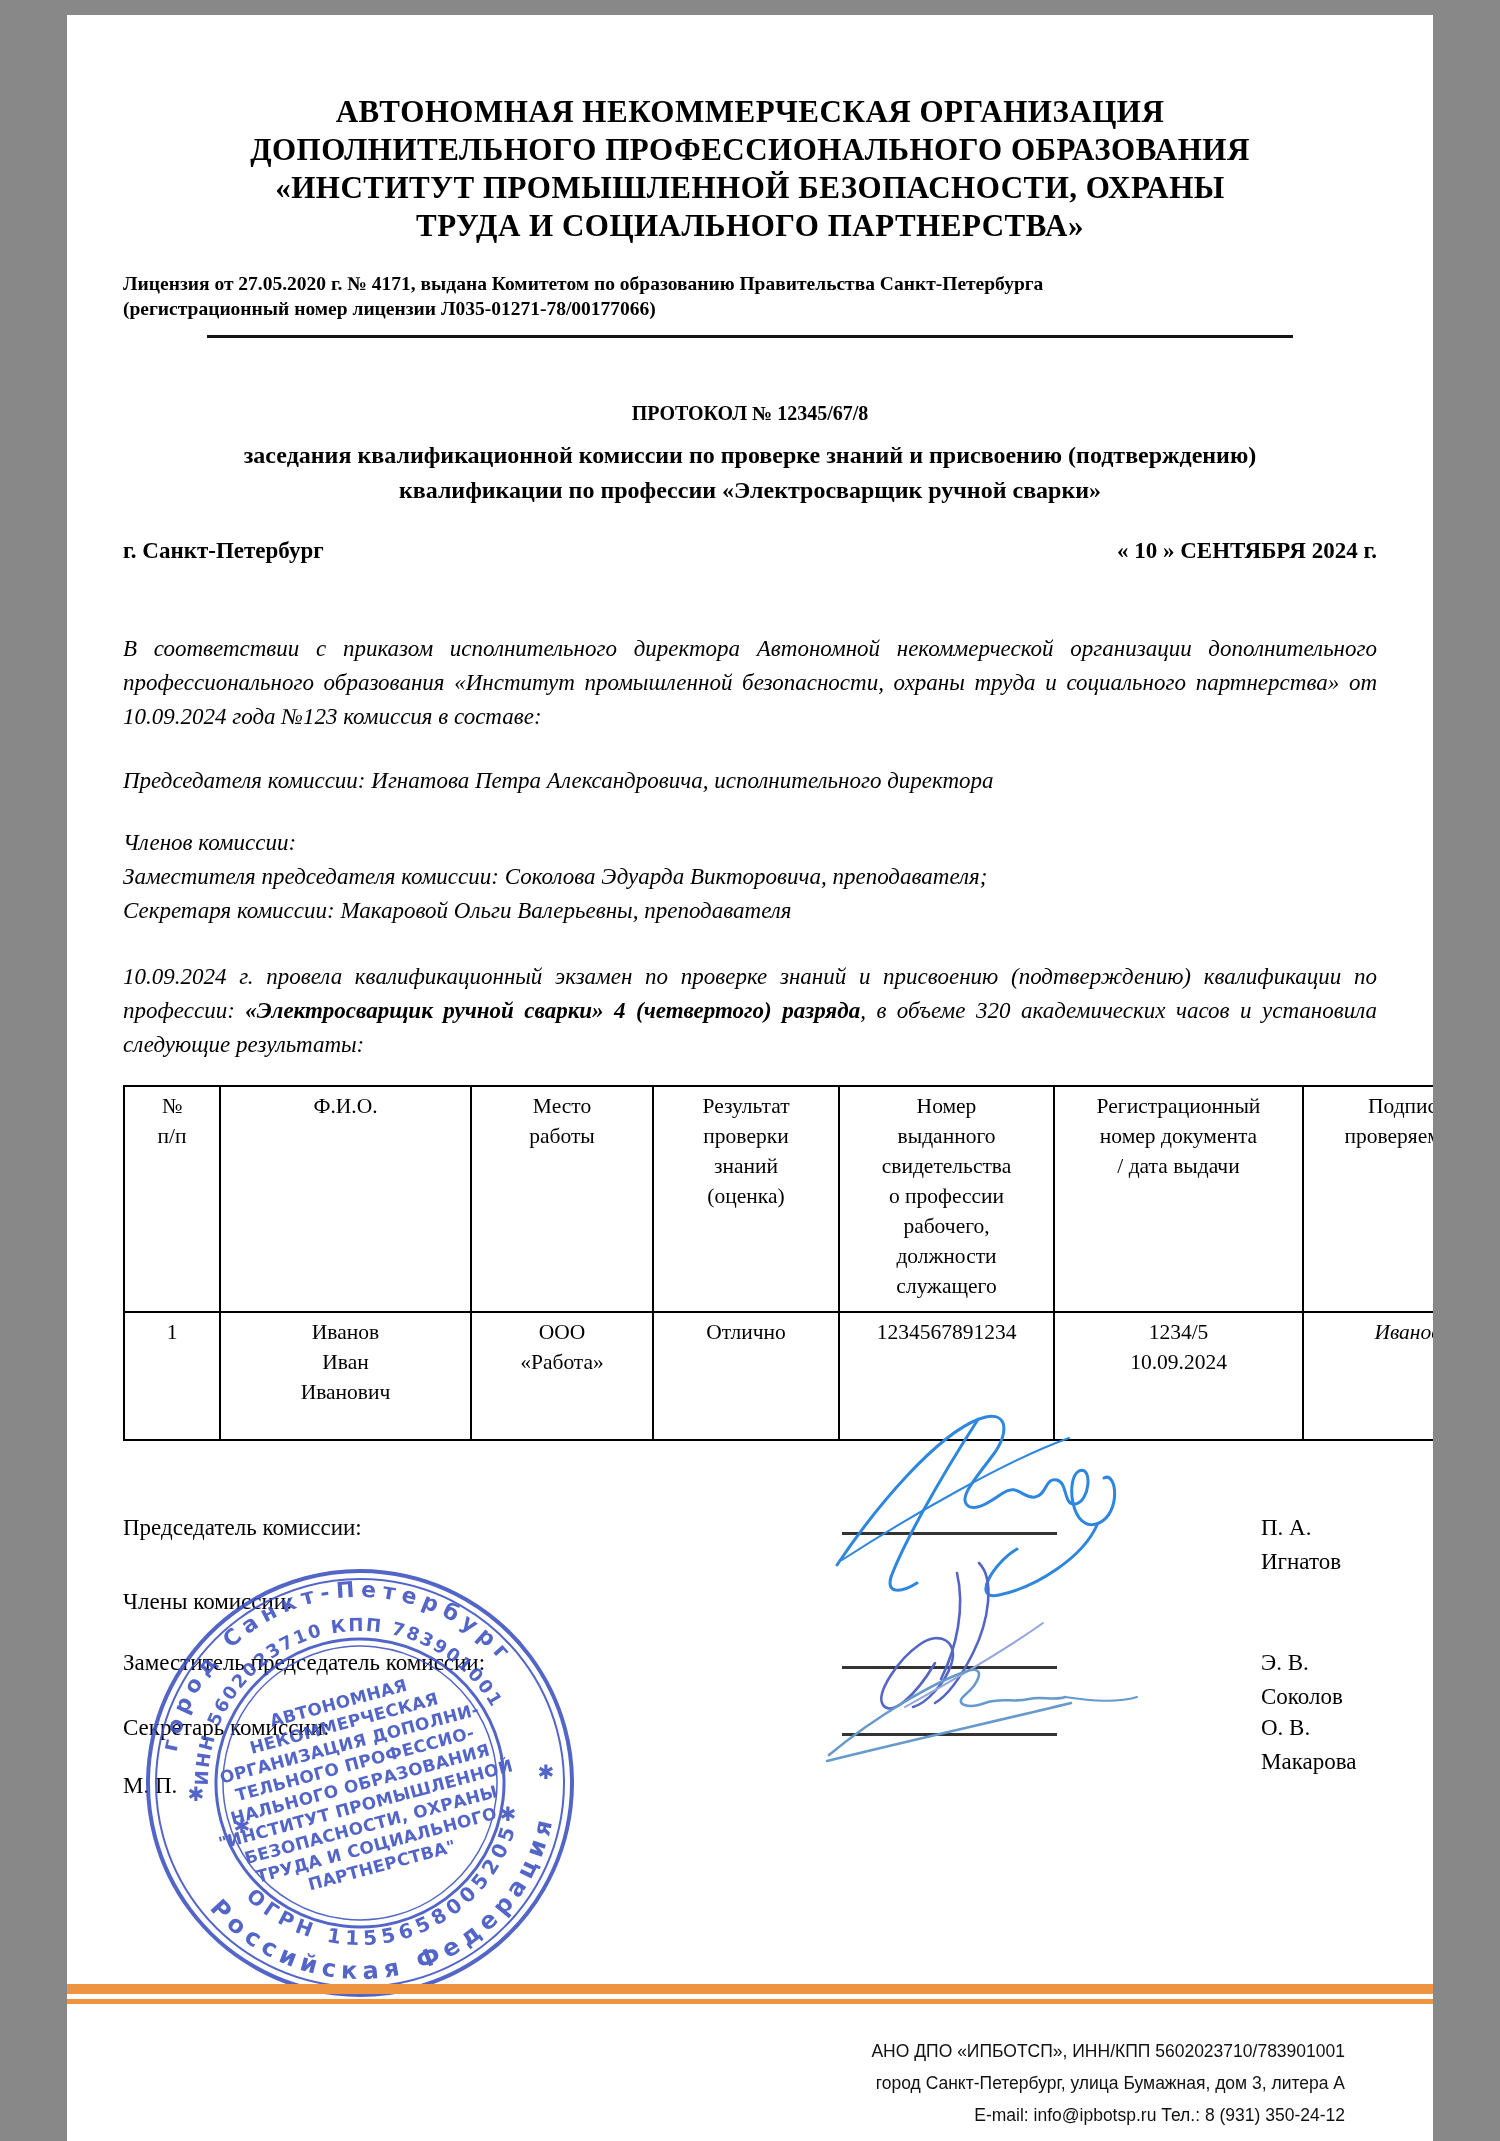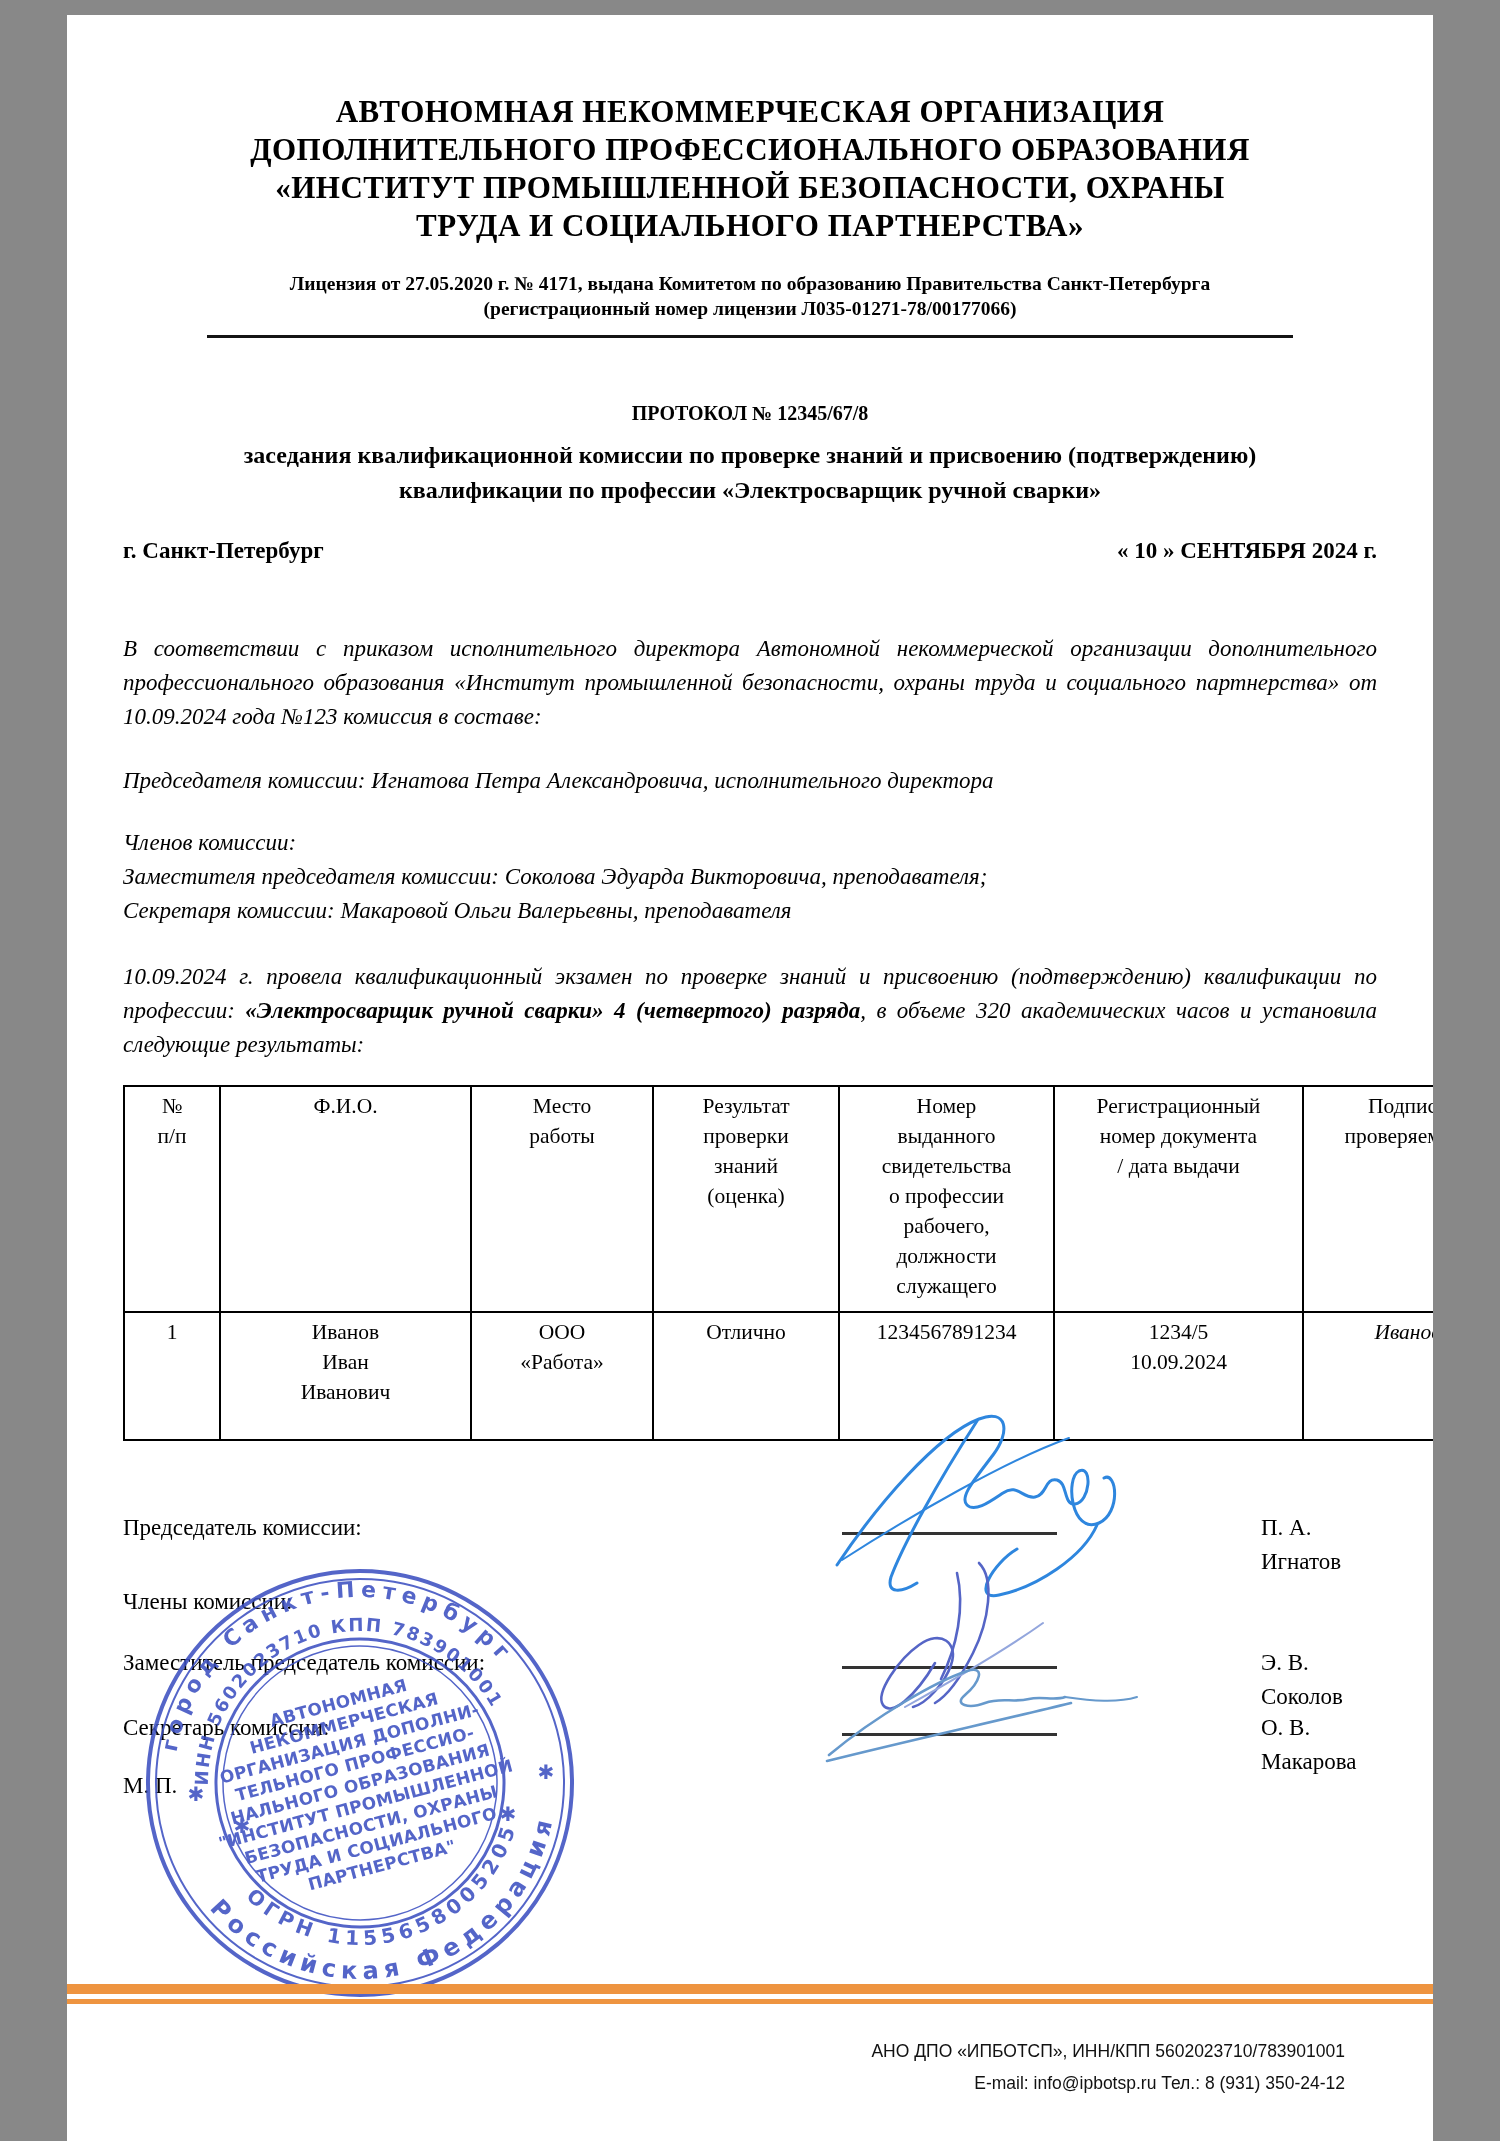--- a/index.html
+++ b/index.html
@@ -18,21 +18,21 @@
   .org-name{
     margin:78px 30px 0 30px;
     text-align:center;
     font-weight:bold;
     font-size:31px;
     line-height:38px;
     letter-spacing:0.5px;
   }
   .license{
     margin-top:26px;
-    text-align:center;
+    text-align:left;
     font-weight:bold;
     font-size:19.5px;
     line-height:25px;
   }
   .rule{
     margin:14px 84px 0 84px;
     border:none;
     border-top:3px solid #141414;
     height:0;
   }
@@ -305,15 +305,16 @@
         <path d="M 20,356 C 100,336 190,316 264,298"></path>
         <path d="M 258,292 C 286,296 310,298 330,292" stroke-width="2"></path>
       </g>
     </g>
   </svg>
 
   <div class="footer-bar-thick" style="background: rgb(238, 148, 64);"></div>
   <div class="footer-bar-thin" style="background: rgb(238, 148, 64);"></div>
   <div class="footer-text">
     <div>АНО ДПО «ИПБОТСП», ИНН/КПП 5602023710/783901001</div>
+    <div>город Санкт-Петербург, улица Бумажная, дом 3, литера А</div>
     <div>E-mail: info@ipbotsp.ru Тел.: 8 (931) 350-24-12</div>
   </div>
 </div>
 
 </body></html>

